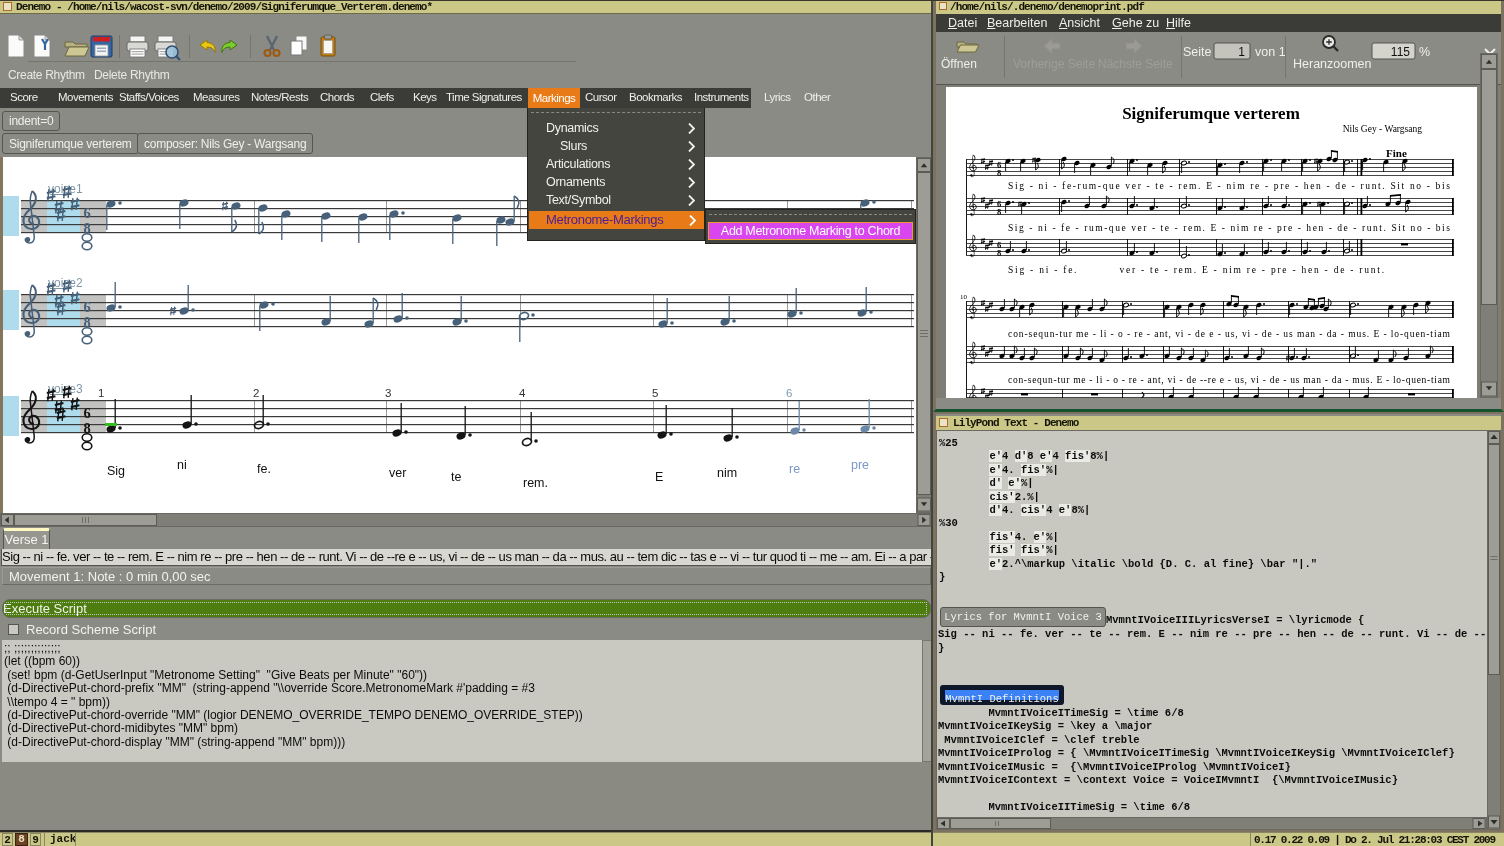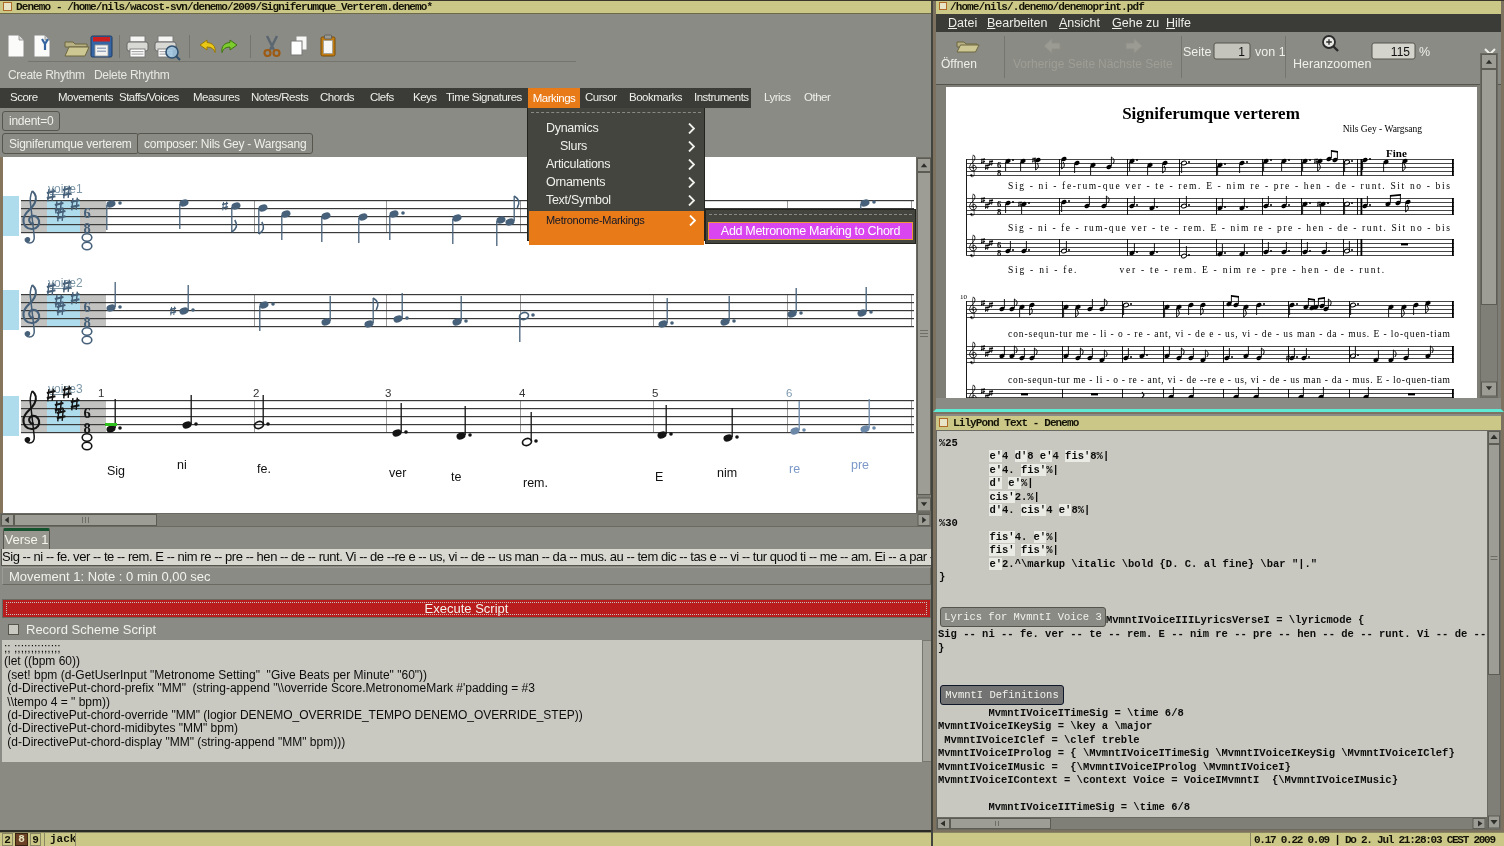--- a/index.html
+++ b/index.html
@@ -375,25 +375,25 @@
         <path d="M7.8,2.85 L3.75,6 L7.8,9.15 z" fill="#2e2e2a"></path>
         <rect x="917" y="0.5" width="12" height="11" fill="#9d9d96" stroke="#5c5c55"></rect>
         <path d="M921.2,2.85 L925.25,6 L921.2,9.15 z" fill="#2e2e2a"></path>
         <rect x="13.5" y="0.5" width="142" height="11" fill="#9d9d96" stroke="#5c5c55"></rect>
         <rect x="81" y="3" width="1" height="6" fill="#6e6e67"></rect>
         <rect x="84" y="3" width="1" height="6" fill="#6e6e67"></rect>
         <rect x="87" y="3" width="1" height="6" fill="#6e6e67"></rect>
       </svg>
     </div>
     <div class="abs" style="left:0;top:527px;width:933px;height:22px;background:#8b8b85"></div>
-    <div class="abs" style="left:3px;top:528px;width:47px;height:21px;background:#97978f;border:1px solid #55554e;border-bottom:none;border-top:3px solid #14532d;border-radius:2px 2px 0 0;color:#f4f4ee;font-size:13px;text-align:center;line-height:17px">Verse 1</div>
+    <div class="abs" style="left:3px;top:528px;width:47px;height:21px;background:#97978f;border:1px solid #55554e;border-bottom:none;border-top:3px solid #fef9c3;border-radius:2px 2px 0 0;color:#f4f4ee;font-size:13px;text-align:center;line-height:17px">Verse 1</div>
     <div class="abs" style="left:1px;top:549px;width:931px;height:17px;background:#d8d8d0;color:#0a0a0a;font-size:13px;line-height:16px;white-space:nowrap;overflow:hidden;border:1px solid #55554e;border-top:none;letter-spacing:-0.45px">Sig -- ni -- fe. ver -- te -- rem. E -- nim re -- pre -- hen -- de -- runt. Vi -- de --re e -- us, vi -- de -- us man -- da -- mus.  au -- tem dic -- tas e -- vi -- tur quod ti -- me -- am. Ei -- a par -- ter</div>
     <div class="abs" style="left:0;top:566px;width:933px;height:20px;background:#8b8b85"></div>
     <div class="abs" style="left:2px;top:567px;width:929px;height:18px;background:#8b8b85;border:1px solid #9c9c95;border-right-color:#6a6a63;border-bottom-color:#6a6a63;color:#f2f2ec;font-size:13px;line-height:17px;padding-left:6px">Movement 1: Note : 0 min 0,00 sec</div>
-    <div class="abs" style="left:2px;top:599px;width:929px;height:19px;background:#b91c1c;border:1px solid #6a6a63;border-radius:0;color:#f4f4ee;font-size:13px;text-align:center;line-height:17px"><div style="position:absolute;left:3px;top:2px;right:3px;bottom:2px;border:1px dotted #c4c4be"></div>Execute Script</div>
+    <div class="abs" style="left:2px;top:599px;width:929px;height:19px;background:#4d7c0f;border:1px solid #6a6a63;border-radius:8px;color:#f4f4ee;font-size:13px;text-align:left;line-height:17px"><div style="position:absolute;left:3px;top:2px;right:3px;bottom:2px;border:1px dotted #c4c4be"></div>Execute Script</div>
     <div class="abs" style="left:0;top:619px;width:933px;height:21px;background:#8b8b85"></div>
     <div class="abs" style="left:8px;top:624px;width:11px;height:11px;background:#c9c9c1;border:1px solid #55554e"></div>
     <div class="abs" style="left:26px;top:622px;color:#f2f2ec;font-size:13px">Record Scheme Script</div>
     <div class="abs" style="left:2px;top:640px;width:920px;height:122px;background:#c9c9c1;color:#0c0c0c;font-size:12px;white-space:nowrap;overflow:hidden;padding:1px 0 0 2px">
       <div style="height:13.4px">;;&nbsp;;;;;;;;;;;;;;;</div>
       <div style="height:13.4px">(let&nbsp;((bpm&nbsp;60))</div>
       <div style="height:13.4px">&nbsp;(set!&nbsp;bpm&nbsp;(d-GetUserInput&nbsp;"Metronome&nbsp;Setting"&nbsp;&nbsp;"Give&nbsp;Beats&nbsp;per&nbsp;Minute"&nbsp;"60"))</div>
       <div style="height:13.4px">&nbsp;(d-DirectivePut-chord-prefix&nbsp;"MM"&nbsp;&nbsp;(string-append&nbsp;"\\override&nbsp;Score.MetronomeMark&nbsp;#'padding&nbsp;=&nbsp;#3</div>
       <div style="height:13.4px">&nbsp;\\tempo&nbsp;4&nbsp;=&nbsp;"&nbsp;bpm))</div>
       <div style="height:13.4px">&nbsp;(d-DirectivePut-chord-override&nbsp;"MM"&nbsp;(logior&nbsp;DENEMO_OVERRIDE_TEMPO&nbsp;DENEMO_OVERRIDE_STEP))</div>
@@ -421,30 +421,30 @@
         </svg></div>
       <div class="abs" style="left:1px;top:47px;width:174px;height:18px;color:#f0f0ec;font-size:12.5px;letter-spacing:-0.3px;line-height:18px"><span style="padding-left:17px">Articulations</span><svg width="7" height="11" viewBox="0 0 7 11" style="position:absolute;right:8px;top:4px">
           <path d="M1,0.5 L6,5.5 L1,10.5" stroke="#f0f0ec" stroke-width="1.8" fill="none"></path>
         </svg></div>
       <div class="abs" style="left:1px;top:65px;width:174px;height:18px;color:#f0f0ec;font-size:12.5px;letter-spacing:-0.3px;line-height:18px"><span style="padding-left:17px">Ornaments</span><svg width="7" height="11" viewBox="0 0 7 11" style="position:absolute;right:8px;top:4px">
           <path d="M1,0.5 L6,5.5 L1,10.5" stroke="#f0f0ec" stroke-width="1.8" fill="none"></path>
         </svg></div>
       <div class="abs" style="left:1px;top:83px;width:174px;height:18px;color:#f0f0ec;font-size:12.5px;letter-spacing:-0.3px;line-height:18px"><span style="padding-left:17px">Text/Symbol</span><svg width="7" height="11" viewBox="0 0 7 11" style="position:absolute;right:8px;top:4px">
           <path d="M1,0.5 L6,5.5 L1,10.5" stroke="#f0f0ec" stroke-width="1.8" fill="none"></path>
         </svg></div>
-      <div class="abs" style="left:1px;top:103px;width:175px;height:34px;background:#e87a18;color:#0f172a;font-size:11px;letter-spacing:-0.3px;line-height:18px"><span style="padding-left:17px">Metronome-Markings</span><svg width="7" height="11" viewBox="0 0 7 11" style="position:absolute;right:8px;top:4px">
+      <div class="abs" style="left:1px;top:103px;width:175px;height:18px;background:#e87a18;color:#4c1d95;font-size:13px;letter-spacing:-0.3px;line-height:18px"><span style="padding-left:17px">Metronome-Markings</span><svg width="7" height="11" viewBox="0 0 7 11" style="position:absolute;right:8px;top:4px">
           <path d="M1,0.5 L6,5.5 L1,10.5" stroke="#fff" stroke-width="1.8" fill="none"></path>
         </svg></div>
     </div>
     <div class="abs" style="left:705px;top:209px;width:211px;height:35px;background:#454540;border:1px solid #24241f;z-index:51">
       <div class="abs" style="left:3px;top:4px;width:203px;height:0;border-top:1px dashed #8a8a82"></div>
       <div class="abs" style="left:2px;top:12px;width:205px;height:18px;background:#d946ef;border:1px solid #f0963a;color:#fff;font-size:12.5px;letter-spacing:-0.3px;line-height:16px;text-align:center">Add Metronome Marking to Chord</div>
     </div>
   </div>
-<div class="abs" style="left:933px;top:0;width:571px;height:412px;background:#8b8b85;border-left:3px solid #7d7260;border-right:3px solid #7d7260;border-bottom:3px solid #5eead4">
+<div class="abs" style="left:933px;top:0;width:571px;height:412px;background:#8b8b85;border-left:3px solid #7d7260;border-right:3px solid #7d7260;border-bottom:3px solid #14532d">
     <div class="abs tan" style="left:0;top:0;width:565px;height:14px">
       <div class="wicon" style="top:2px;width:8px;height:8px"></div>
       <div class="abs titletext" style="left:14px;top:1px">/home/nils/.denemo/denemoprint.pdf</div>
     </div>
     <div class="abs darkbar" style="left:0;top:14px;width:565px;height:18px;font-size:12.5px">
       <span class="abs" style="left:12px;top:2px"><u>D</u>atei</span>
       <span class="abs" style="left:51px;top:2px"><u>B</u>earbeiten</span>
       <span class="abs" style="left:123px;top:2px"><u>A</u>nsicht</span>
       <span class="abs" style="left:176px;top:2px"><u>G</u>ehe zu</span>
       <span class="abs" style="left:230px;top:2px"><u>H</u>ilfe</span>
@@ -1029,21 +1029,21 @@
 <div class="abs" style="left:933px;top:412px;width:571px;height:420px;background:#8b8b85;border:3px solid #7d7260;border-top:2px solid #7d7260">
     <div class="abs tan" style="left:0;top:2px;width:565px;height:14px">
       <div class="abs" style="left:3px;top:2px;width:9px;height:9px;border:1.5px solid #b06a28;background:#e8e4c8"></div>
       <div class="abs titletext" style="left:17px;top:1px">LilyPond Text - Denemo</div>
     </div>
     <div class="abs" style="left:0;top:16px;width:552px;height:400px;background:#c8c8c0;border:1px solid #6a6a63;color:#0b0b0b;overflow:hidden;font:bold 10.5px 'Liberation Mono',monospace;line-height:13.4px;white-space:pre;padding:6px 0 0 2px"><div>%25</div><div>        <span style="background:#ebebe5">e'</span>4 <span style="background:#ebebe5">d'</span>8 <span style="background:#ebebe5">e'</span>4 <span style="background:#ebebe5">fis'</span>8%|</div><div>        <span style="background:#ebebe5">e'</span>4. <span style="background:#ebebe5">fis'</span>%|</div><div>        <span style="background:#ebebe5">d'</span> <span style="background:#ebebe5">e'</span>%|</div><div>        <span style="background:#ebebe5">cis'</span>2.%|</div><div>        <span style="background:#ebebe5">d'</span>4. <span style="background:#ebebe5">cis'</span>4 <span style="background:#ebebe5">e'</span>8%|</div><div>%30</div><div>        <span style="background:#ebebe5">fis'</span>4. <span style="background:#ebebe5">e'</span>%|</div><div>        <span style="background:#ebebe5">fis'</span> <span style="background:#ebebe5">fis'</span>%|</div><div>        <span style="background:#ebebe5">e'</span>2.^\markup \italic \bold {D. C. al fine} \bar "|."</div><div>}</div></div>
     <div class="abs" style="left:4px;top:193px;width:166px;height:20px;background:#8b8b85;border:1px solid #55554e;border-radius:3px;color:#f2f2ec;font:10.5px 'Liberation Mono',monospace;line-height:19px;text-align:center">Lyrics for MvmntI Voice 3</div>
     <div class="abs" style="left:170px;top:200px;color:#0b0b0b;font:bold 10.5px 'Liberation Mono',monospace;white-space:pre">MvmntIVoiceIIILyricsVerseI = \lyricmode {</div>
     <div class="abs" style="left:2px;top:214px;width:548px;color:#0b0b0b;font:bold 10.5px 'Liberation Mono',monospace;white-space:pre;overflow:hidden">Sig -- ni -- fe. ver -- te -- rem. E -- nim re -- pre -- hen -- de -- runt. Vi -- de --r</div>
     <div class="abs" style="left:2px;top:228px;color:#0b0b0b;font:bold 10.5px 'Liberation Mono',monospace">}</div>
-    <div class="abs" style="left:4px;top:271px;width:124px;height:20px;background:#737373;border:1px solid #0f172a;border-radius:3px;color:#f2f2ec;font:10.5px 'Liberation Mono',monospace;line-height:19px;text-align:center">MvmntI Definitions</div>
+    <div class="abs" style="left:4px;top:271px;width:124px;height:20px;background:#3b82f6;border:5px solid #0f172a;border-radius:3px;color:#f2f2ec;font:10.5px 'Liberation Mono',monospace;line-height:19px;text-align:center">MvmntI Definitions</div>
     <div class="abs" style="left:2px;top:293px;width:548px;height:122px;color:#0b0b0b;font:bold 10.5px 'Liberation Mono',monospace;line-height:13.4px;white-space:pre;overflow:hidden"><div style="height:13.4px">&nbsp;&nbsp;&nbsp;&nbsp;&nbsp;&nbsp;&nbsp;&nbsp;MvmntIVoiceITimeSig = \time 6/8</div><div style="height:13.4px">MvmntIVoiceIKeySig = \key a \major</div><div style="height:13.4px"> MvmntIVoiceIClef = \clef treble</div><div style="height:13.4px">MvmntIVoiceIProlog = { \MvmntIVoiceITimeSig \MvmntIVoiceIKeySig \MvmntIVoiceIClef}</div><div style="height:13.4px">MvmntIVoiceIMusic =&nbsp;&nbsp;{\MvmntIVoiceIProlog \MvmntIVoiceI}</div><div style="height:13.4px">MvmntIVoiceIContext = \context Voice = VoiceIMvmntI&nbsp;&nbsp;{\MvmntIVoiceIMusic}</div><div style="height:13.4px"></div><div style="height:13.4px">&nbsp;&nbsp;&nbsp;&nbsp;&nbsp;&nbsp;&nbsp;&nbsp;MvmntIVoiceIITimeSig = \time 6/8</div></div>
     <div class="abs" style="left:551px;top:16px;width:14px;height:400px;background:#7f7f78;border:1px solid #6a6a63">
       <svg width="12" height="398" style="position:absolute;left:0;top:0">
         <rect x="0.5" y="0.5" width="11" height="12" fill="#9d9d96" stroke="#5c5c55"></rect>
         <path d="M2.5,8 L6,3.5 L9.5,8 z" fill="#2e2e2a"></path>
         <rect x="0.5" y="385" width="11" height="12" fill="#9d9d96" stroke="#5c5c55"></rect>
         <path d="M2.5,389 L6,393.5 L9.5,389 z" fill="#2e2e2a"></path>
         <rect x="0.5" y="13.5" width="11" height="230" fill="#9d9d96" stroke="#5c5c55"></rect>
         <rect x="2.5" y="125" width="7" height="1" fill="#6e6e67"></rect>
         <rect x="2.5" y="128" width="7" height="1" fill="#6e6e67"></rect>

